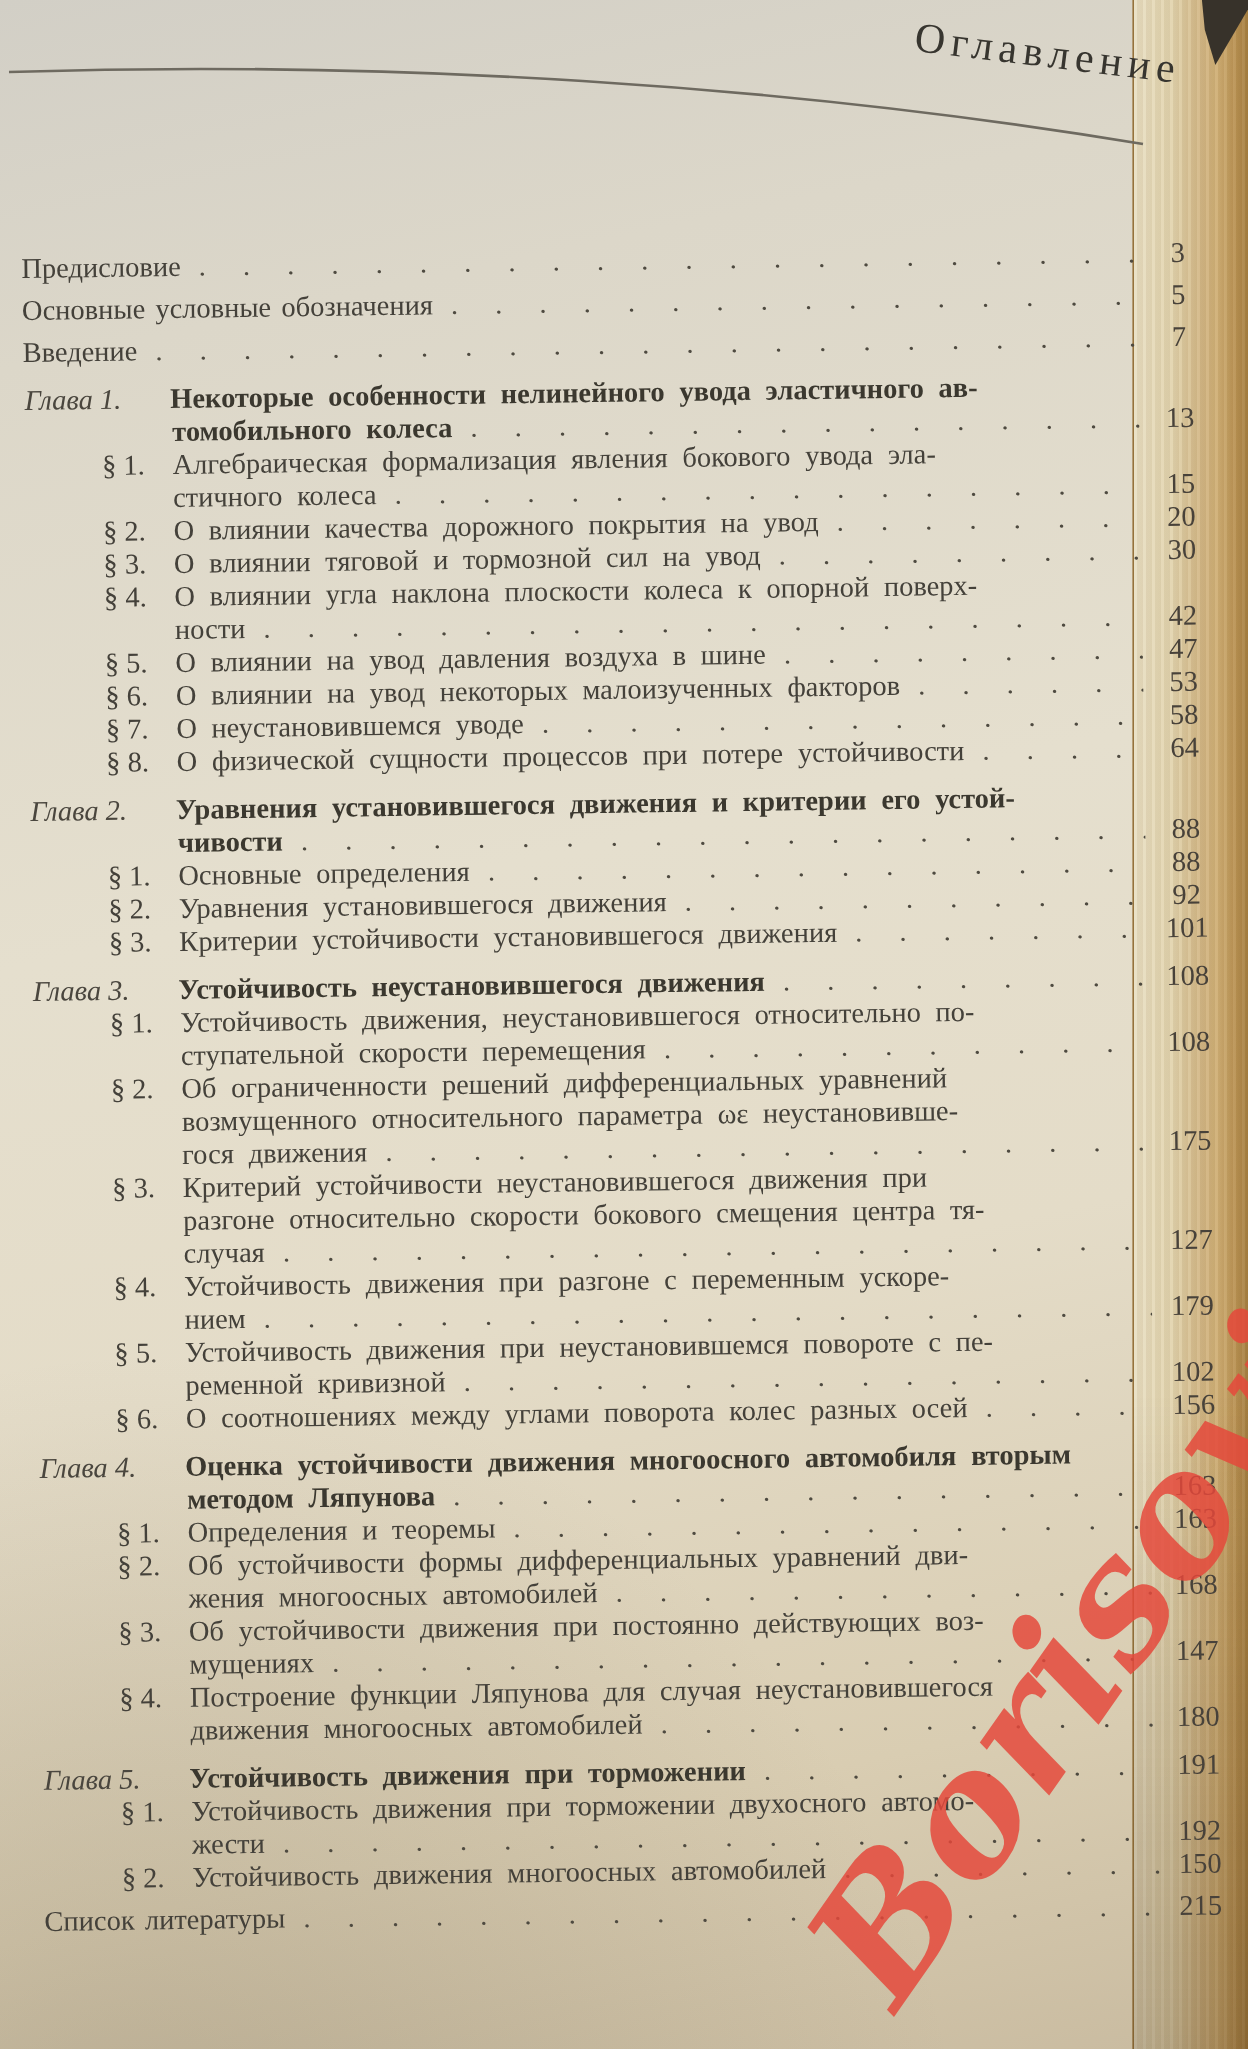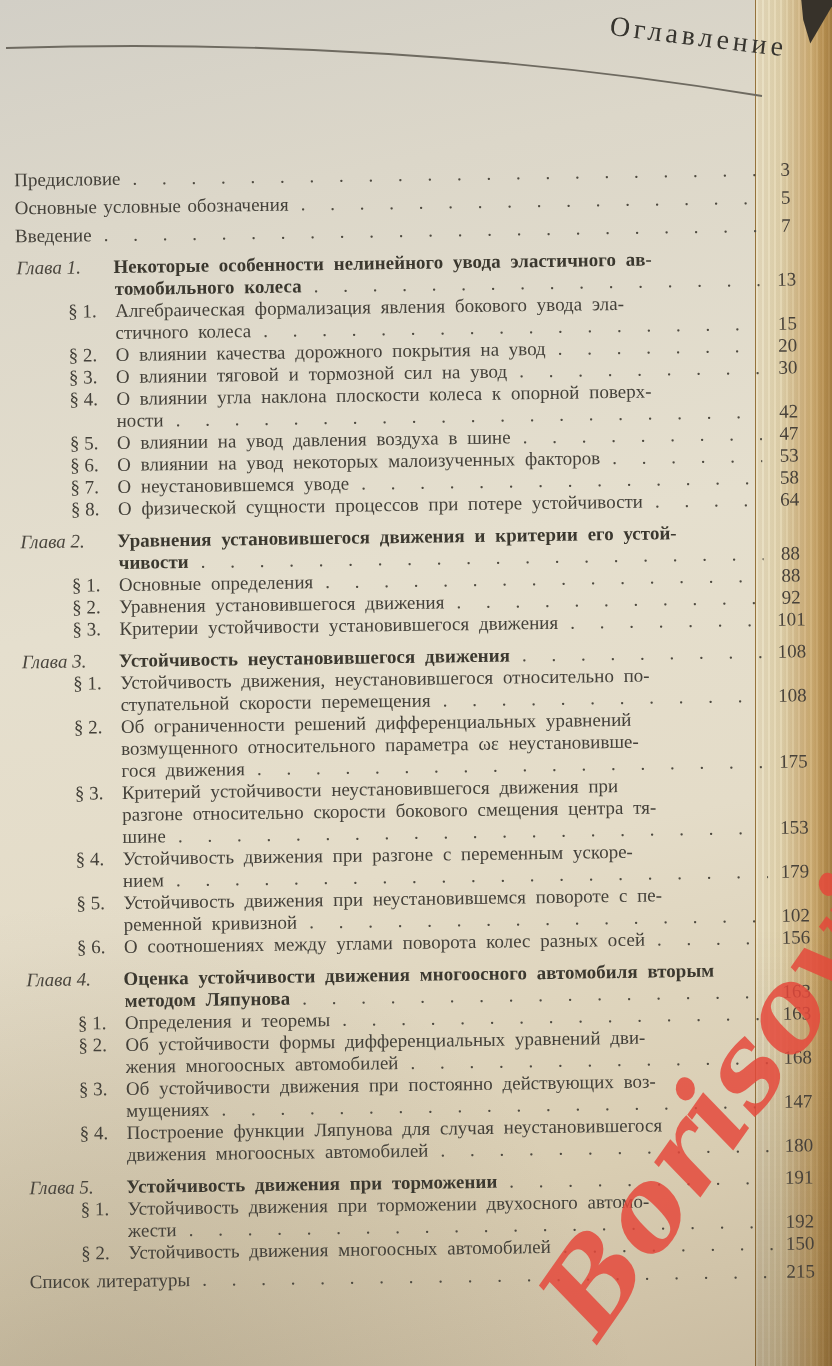--- a/index.html
+++ b/index.html
@@ -257,23 +257,23 @@
       </div>
       <div class="entry section">
         <div class="row">
           <span class="sec-label">§ 3.</span>
           <span class="txt">Критерий устойчивости неустановившегося движения при</span>
         </div>
         <div class="row cont">
           <span class="txt">разгоне относительно скорости бокового смещения центра тя-</span>
         </div>
         <div class="row cont">
-          <span class="txt">шине</span>
-          <span class="leader"></span>
-          <span class="pagenum">153</span>
+          <span class="txt">случая</span>
+          <span class="leader"></span>
+          <span class="pagenum">127</span>
         </div>
       </div>
       <div class="entry section">
         <div class="row">
           <span class="sec-label">§ 4.</span>
           <span class="txt">Устойчивость движения при разгоне с переменным ускоре-</span>
         </div>
         <div class="row cont">
           <span class="txt">нием</span>
           <span class="leader"></span>

